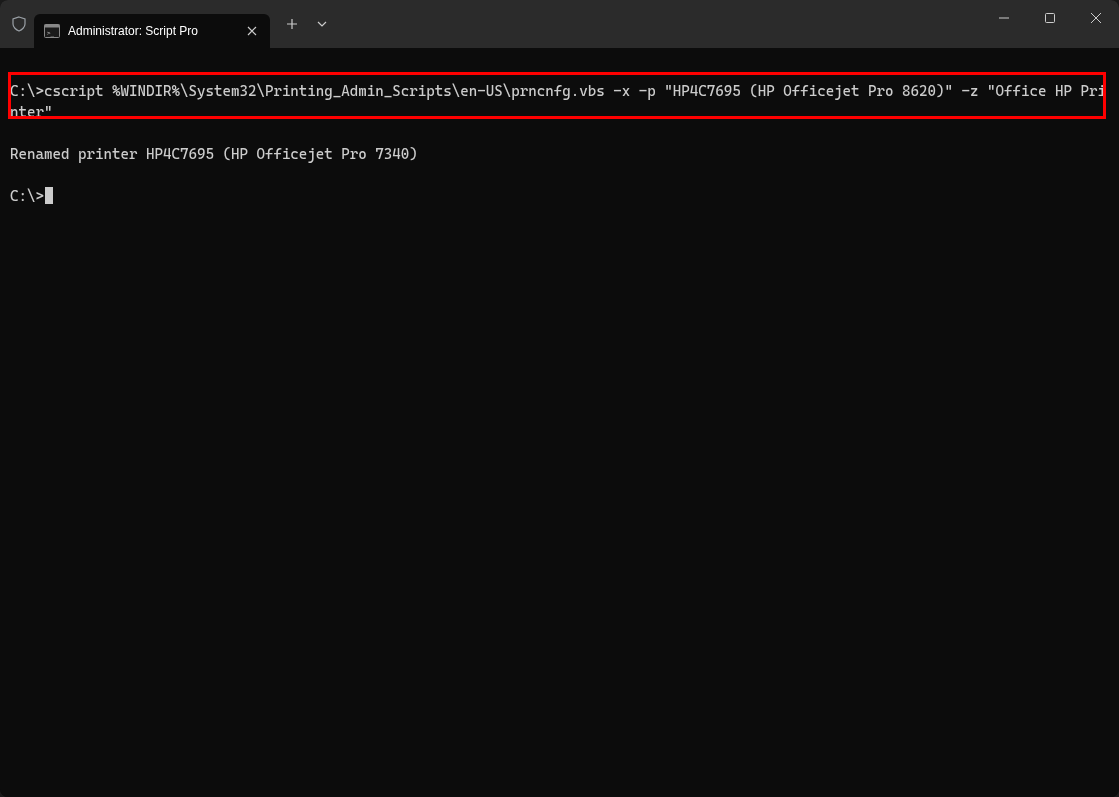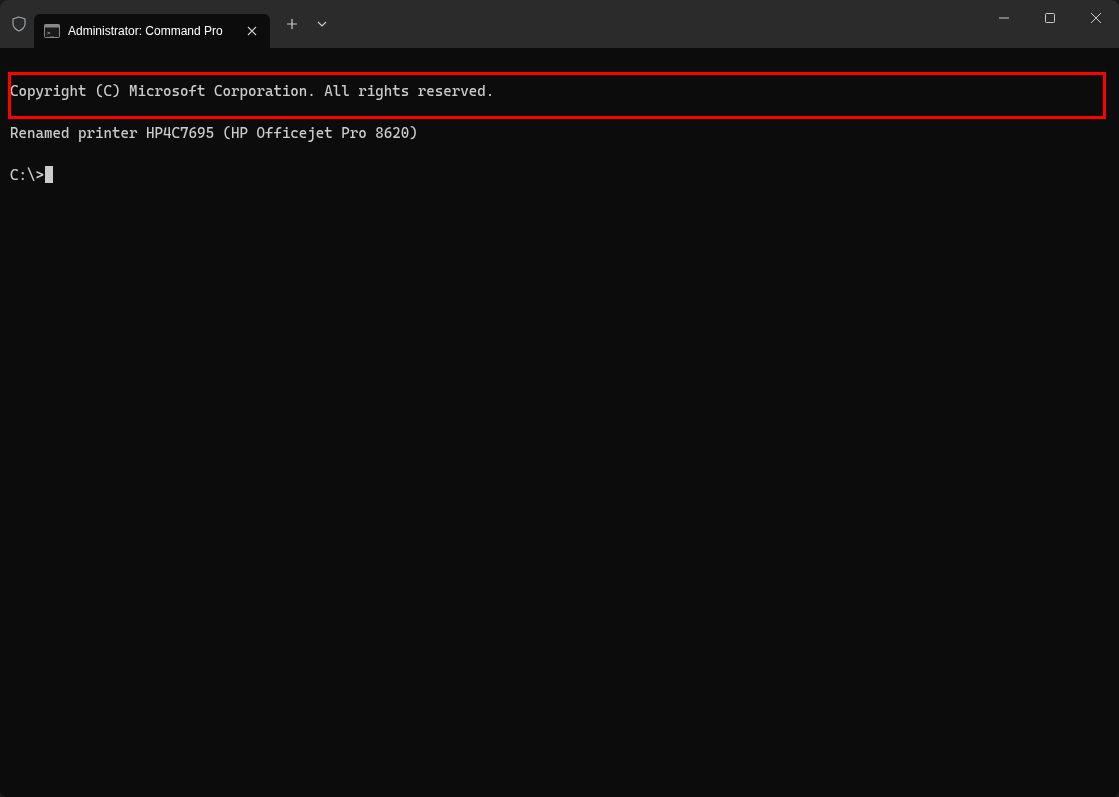--- a/index.html
+++ b/index.html
@@ -157,21 +157,21 @@
       </svg>
     </div>
     <div class="tab">
       <div class="tab-icon">
         <svg width="16" height="14" viewBox="0 0 16 14">
           <rect x="0.5" y="0.5" width="15" height="13" rx="1" fill="#1a1a1a" stroke="#888" stroke-width="1"></rect>
           <rect x="0.5" y="0.5" width="15" height="3" fill="#888"></rect>
           <text x="3" y="11" font-size="6" fill="#ccc" font-family="monospace">&gt;_</text>
         </svg>
       </div>
-      <span class="tab-title">Administrator: Command Pro</span>
+      <span class="tab-title">Administrator: Script Pro</span>
       <div class="tab-close">
         <svg width="10" height="10" viewBox="0 0 10 10">
             <path d="M1 1 L9 9 M9 1 L1 9" stroke="#ccc" stroke-width="1.2"></path>
           </svg>
       </div>
     </div>
     <div class="new-tab">
       <svg width="12" height="12" viewBox="0 0 12 12">
           <path d="M6 1 L6 11 M1 6 L11 6" stroke="#ccc" stroke-width="1.2"></path>
         </svg>
@@ -195,21 +195,21 @@
       <div class="wc-btn close">
         <svg width="10" height="10" viewBox="0 0 10 10">
             <path d="M0 0 L10 10 M10 0 L0 10" stroke="#ccc" stroke-width="1"></path>
           </svg>
       </div>
     </div>
   </div>
 
   <div class="terminal-body">
     <div class="blank"></div>
-    <div class="term-line">Copyright (C) Microsoft Corporation. All rights reserved.</div>
+    <div class="term-line">C:\&gt;cscript %WINDIR%\System32\Printing_Admin_Scripts\en-US\prncnfg.vbs -x -p "HP4C7695 (HP Officejet Pro 8620)" -z "Office HP Printer"</div>
     <div class="blank"></div>
-    <div class="term-line">Renamed printer HP4C7695 (HP Officejet Pro 8620)</div>
+    <div class="term-line">Renamed printer HP4C7695 (HP Officejet Pro 7340)</div>
     <div class="blank"></div>
     <div class="term-line"><span>C:\&gt;</span><span class="cursor"></span></div>
   </div>
 </div>
 
 <div class="highlight-box"></div>
 
 </body></html>

